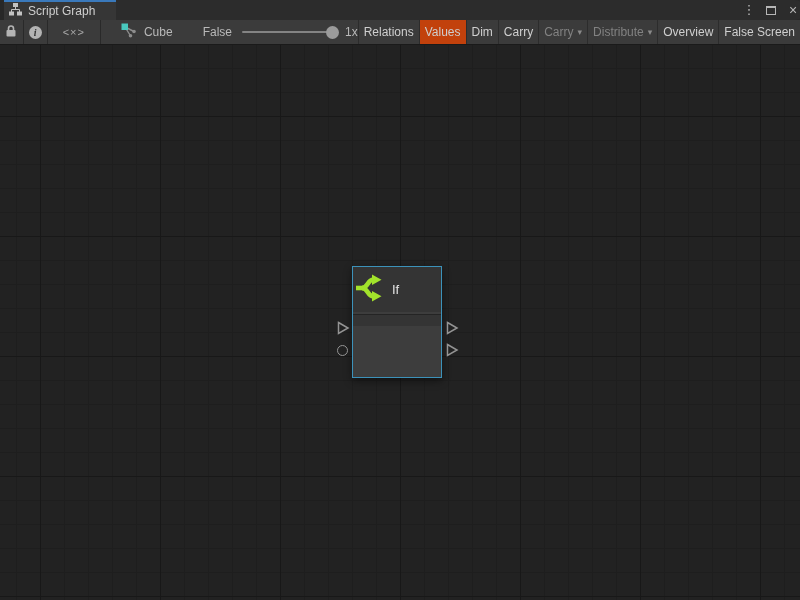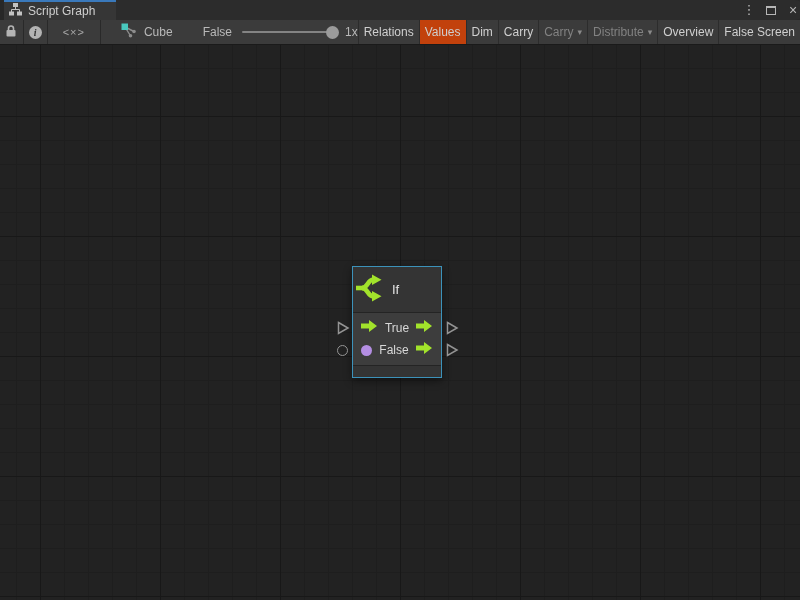--- a/index.html
+++ b/index.html
@@ -228,44 +228,20 @@
             <path d="M6,15 C12,15 11.5,6.8 17,6.8"></path>
             <path d="M6,15 C12,15 11.5,23.2 17,23.2"></path>
           </g>
           <polygon points="16,1.6 25.5,6.8 16,12" fill="#a2e32b"></polygon>
           <polygon points="16,18 25.5,23.2 16,28.4" fill="#a2e32b"></polygon>
         </svg>
       </span>
       <span class="node-title">If</span>
     </div>
 
-    <div class="node-ports">
-      <div class="port-row">
-        <span>
-          <svg width="17" height="14" viewBox="0 0 17 14">
-            <polygon points="0,4.6 8,4.6 8,1 16,7 8,13 8,9.4 0,9.4" fill="#a2e32b"></polygon>
-          </svg>
-        </span>
-        <span class="port-label">True</span>
-        <span>
-          <svg width="17" height="14" viewBox="0 0 17 14">
-            <polygon points="0,4.6 8,4.6 8,1 16,7 8,13 8,9.4 0,9.4" fill="#a2e32b"></polygon>
-          </svg>
-        </span>
-      </div>
-      <div class="port-row">
-        <span class="value-dot"></span>
-        <span class="port-label">False</span>
-        <span>
-          <svg width="17" height="14" viewBox="0 0 17 14">
-            <polygon points="0,4.6 8,4.6 8,1 16,7 8,13 8,9.4 0,9.4" fill="#a2e32b"></polygon>
-          </svg>
-        </span>
-      </div>
-    </div>
 
     <div class="node-footer"></div>
   </div>
 
   <div class="conn" style="left:337px; top:276px;">
     <svg width="13" height="14" viewBox="0 0 13 14">
       <polygon points="1.5,1.5 11,7 1.5,12.5" fill="none" stroke="#949494" stroke-width="1.5"></polygon>
     </svg>
   </div>
   <div class="conn conn-circle" style="left:337px; top:300px;"></div>

